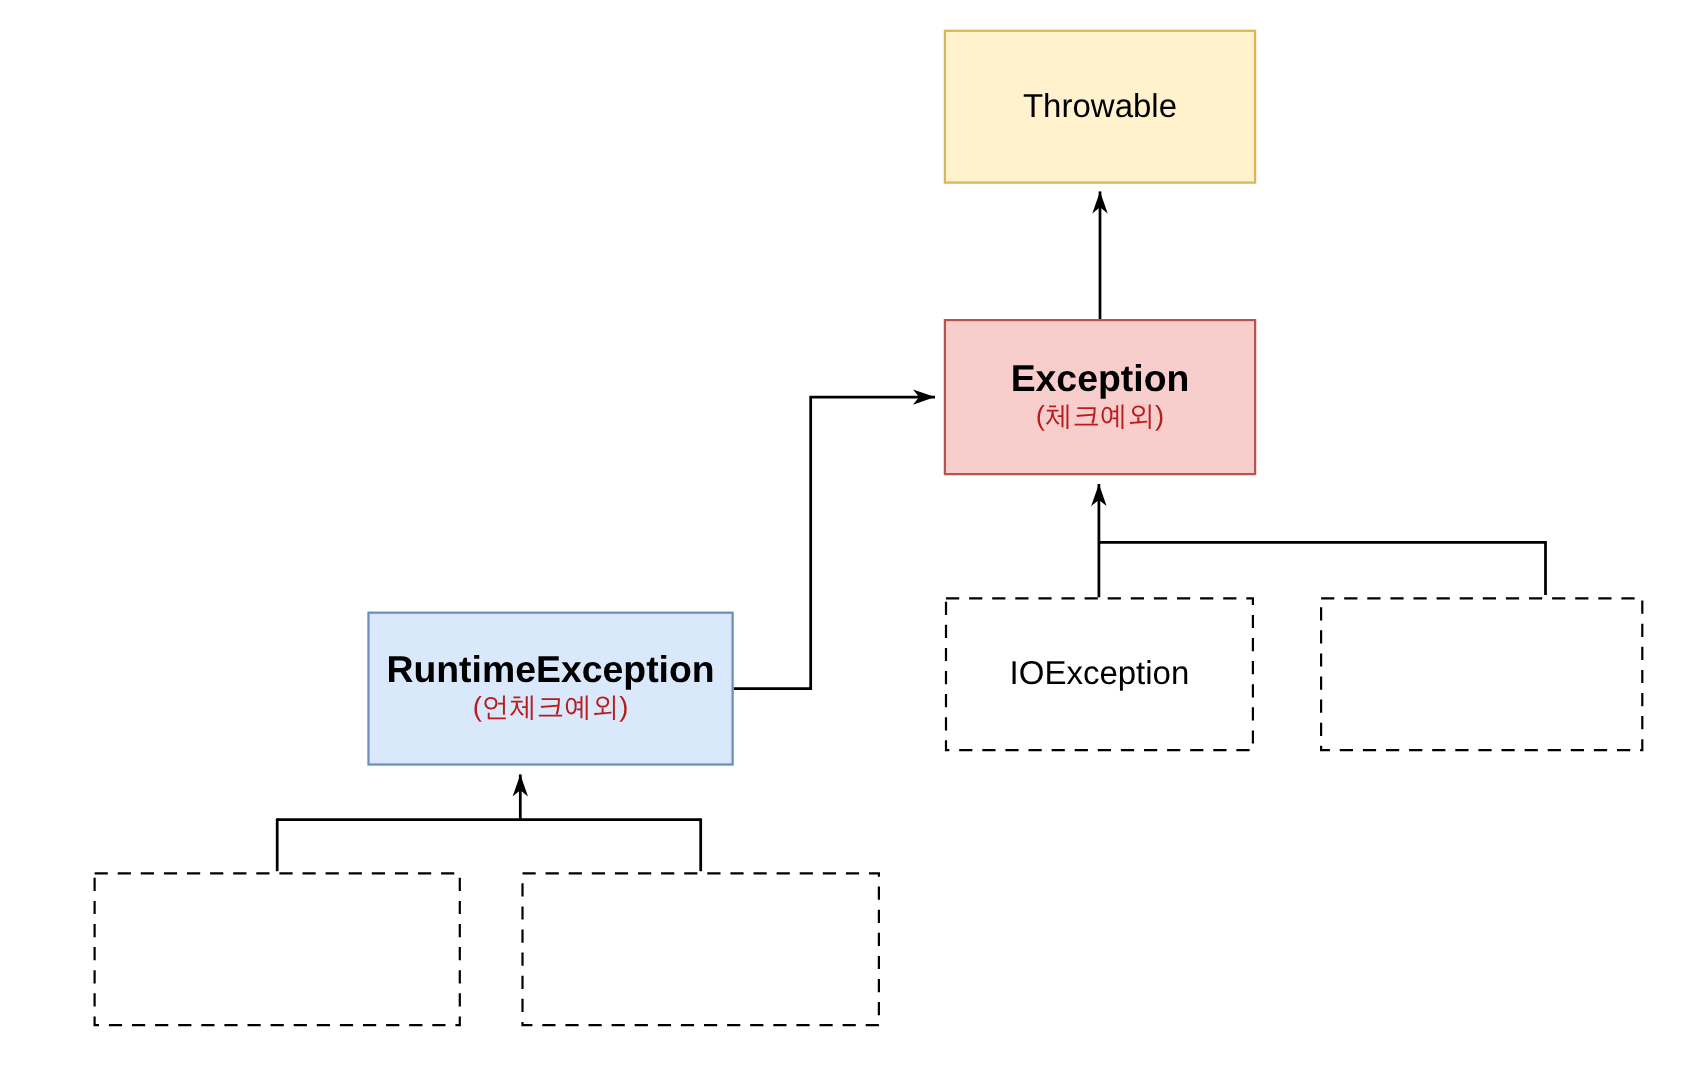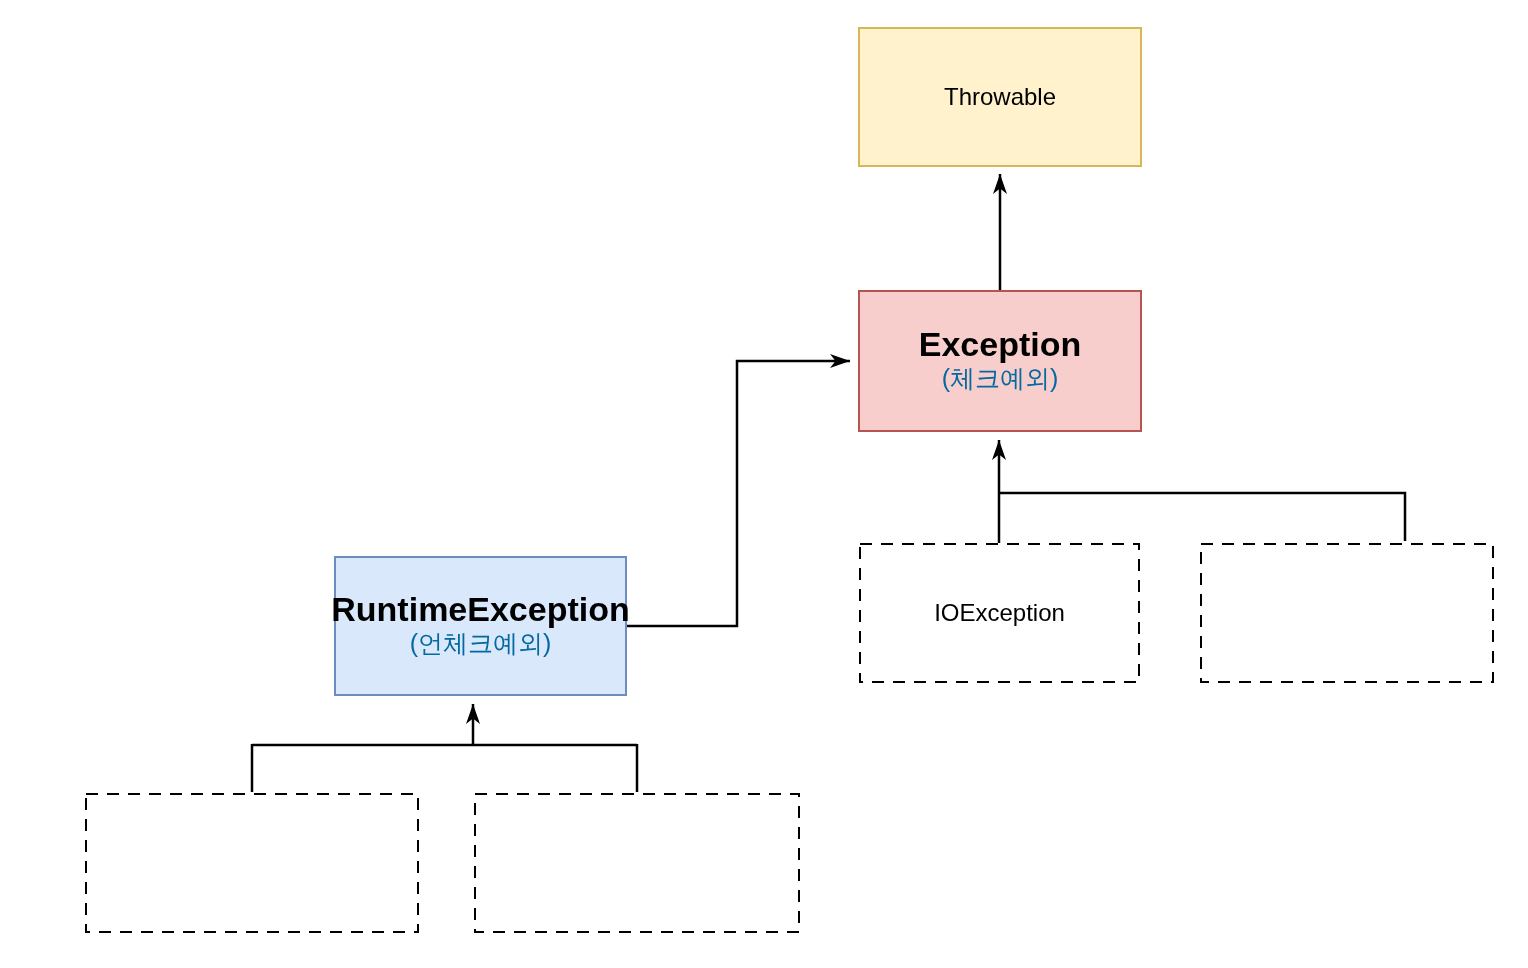--- a/index.html
+++ b/index.html
@@ -29,33 +29,33 @@
     align-items: center;
     justify-content: center;
     box-sizing: border-box;
     text-align: center;
     color: #000000;
   }
   .node.solid {
     border: 2px solid #000;
   }
   .node .label {
-    font-size: 24px;
+    font-size: 30px;
     line-height: 34px;
     color: #000000;
     white-space: nowrap;
   }
   .node .label.bold {
     font-weight: bold;
     font-size: 34px;
   }
   .node .sublabel {
     font-size: 25px;
     line-height: 34px;
-    color: #0369a1;
+    color: #b91c1c;
     white-space: nowrap;
   }
 </style>
 </head>
 <body>
 
 <div class="canvas">
 
   <svg class="edges-layer" width="1528" height="968" viewBox="0 0 1528 968">
     <defs>
@@ -85,21 +85,21 @@
 
   <div class="node solid" style="left: 858px; top: 27px; width: 284px; height: 140px; background-color: rgb(255, 242, 204); border-color: rgb(214, 182, 86);">
     <div class="label">Throwable</div>
   </div>
 
   <div class="node solid" style="left: 858px; top: 290px; width: 284px; height: 142px; background-color: rgb(248, 206, 204); border-color: rgb(184, 84, 80);">
     <div class="label bold">Exception</div>
     <div class="sublabel">(체크예외)</div>
   </div>
 
-  <div class="node solid" style="left: 334px; top: 556px; width: 293px; height: 140px; background-color: rgb(218, 232, 252); border-color: rgb(108, 142, 191);">
+  <div class="node solid" style="left: 334px; top: 556px; width: 333px; height: 140px; background-color: rgb(218, 232, 252); border-color: rgb(108, 142, 191);">
     <div class="label bold">RuntimeException</div>
     <div class="sublabel">(언체크예외)</div>
   </div>
 
   <div class="node" style="left:860px; top:544px; width:279px; height:138px;">
     <div class="label">IOException</div>
   </div>
 
 
 

